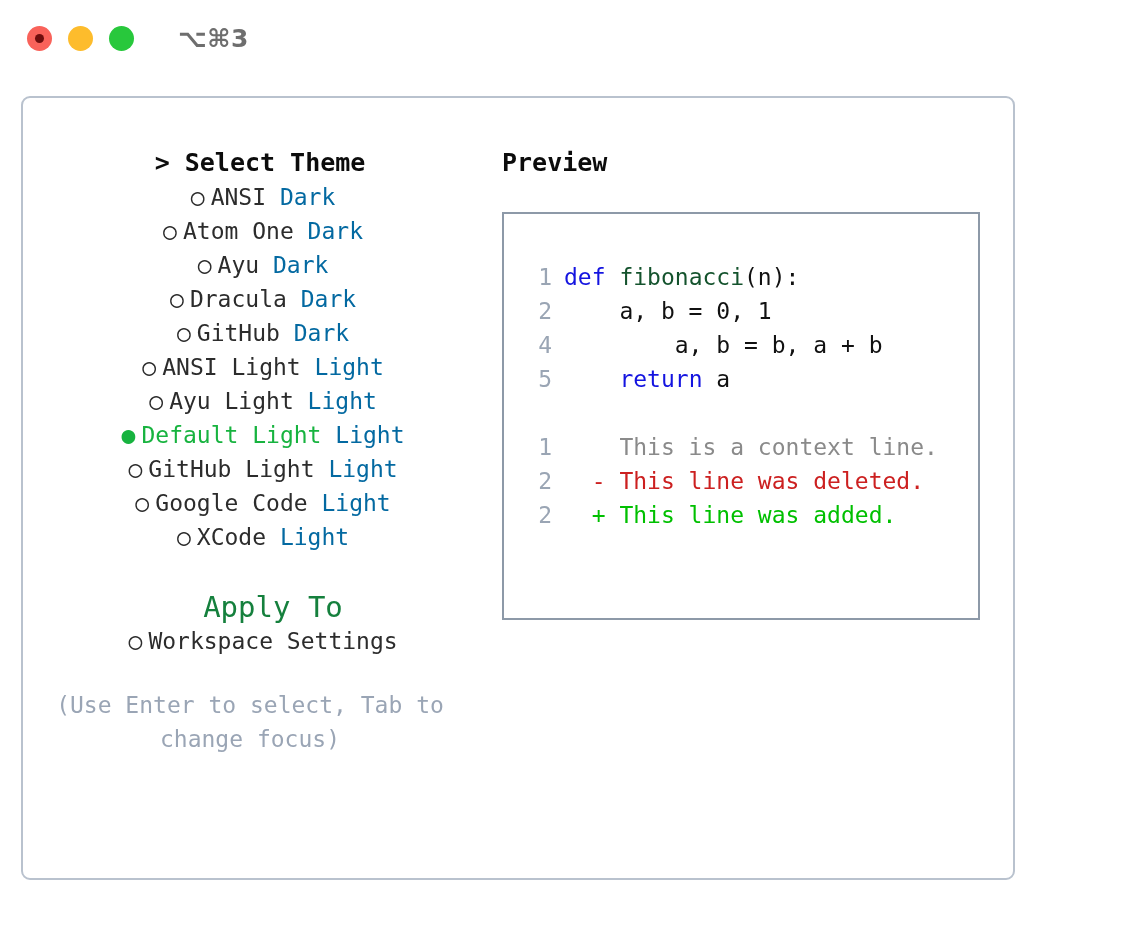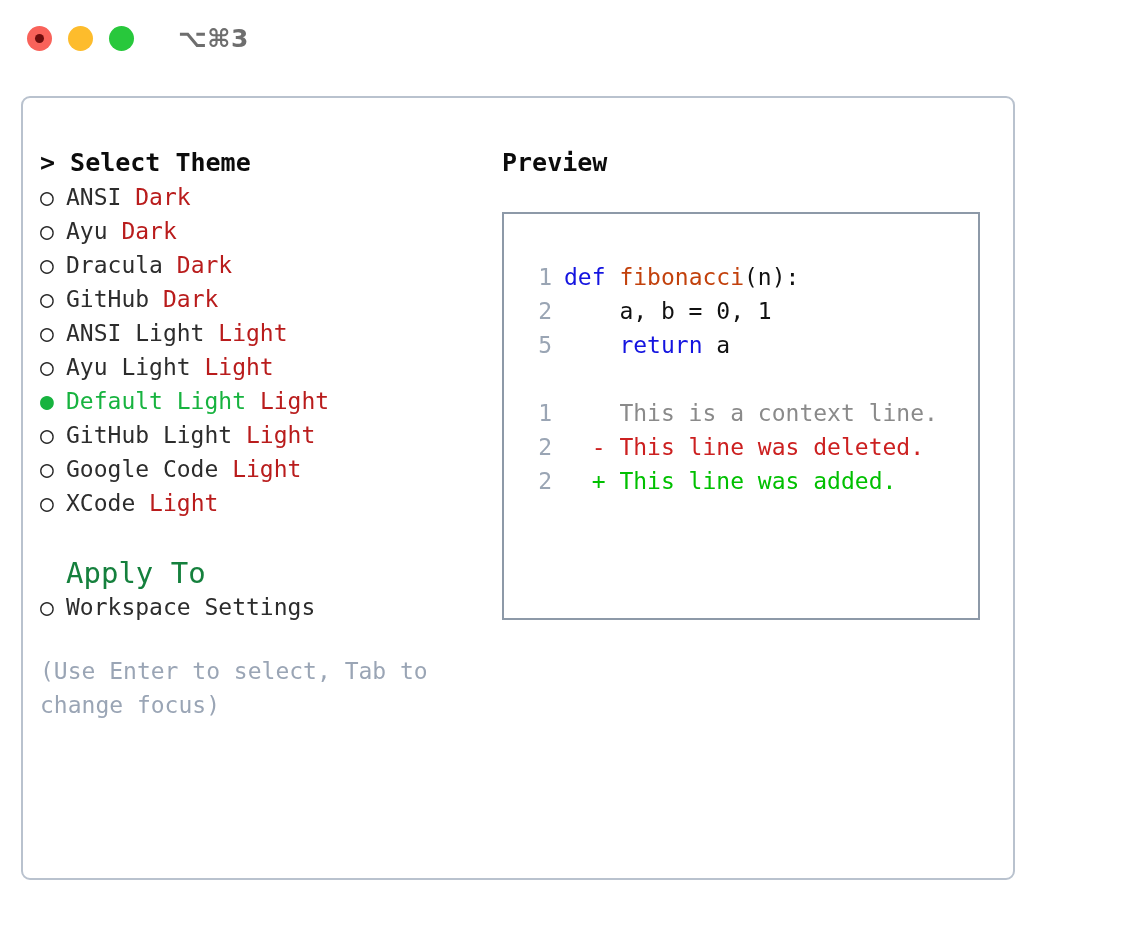--- a/index.html
+++ b/index.html
@@ -79,20 +79,21 @@
     position: relative;
     width: 100%;
     height: 100%;
   }
   
   .left-col {
     position: absolute;
     left: 17px;
     top: 48px;
     width: 440px;
+    text-align: center;
   }
   .heading {
     font-size: 25px;
     font-weight: bold;
     color: #0c0c0c;
     line-height: 34px;
     white-space: pre;
   }
   .opt {
     font-size: 23px;
@@ -101,21 +102,21 @@
     white-space: pre;
     display: block;
   }
   .bullet {
     display: inline-block;
     width: 26px;
   }
   .opt.selected { color: #17b33f; }
   .opt.selected .bullet { color: #17b33f; }
   .tag {
-    color: #b91c1c;
+    color: #0369a1;
   }
   .section-gap { height: 36px; }
   .apply-heading {
     font-size: 29px;
     line-height: 34px;
     color: #15803d;
     white-space: pre;
     padding-left: 26px;
   }
   .hint {
@@ -155,21 +156,21 @@
     color: #111111;
   }
   .ln {
     display: inline-block;
     width: 30px;
     text-align: right;
     color: #9aa5b4;
     margin-right: 12px;
   }
   .kw   { color: #1414e0; }
-  .fn   { color: #c2410c; }
+  .fn   { color: #14532d; }
   .plain{ color: #111111; }
   .blank-row { height: 34px; }
   .diff-ctx { color: #8a8a8a; }
   .diff-del { color: #cc2020; text-align: right; }
   .diff-add { color: #00c000; }
 </style>
 </head>
 <body>
 
 <div class="window">
@@ -183,20 +184,21 @@
     <div class="shortcut">⌥⌘3</div>
   </div>
 
   <div class="panel">
     <div class="panel-inner">
 
       <div class="left-col">
         <div class="heading">&gt; Select Theme</div>
         <div id="theme-list">
             <div class="opt"><span class="bullet">○</span><span>ANSI </span><span class="tag">Dark</span></div>
+            <div class="opt"><span class="bullet">○</span><span>Atom One </span><span class="tag">Dark</span></div>
             <div class="opt"><span class="bullet">○</span><span>Ayu </span><span class="tag">Dark</span></div>
             <div class="opt"><span class="bullet">○</span><span>Dracula </span><span class="tag">Dark</span></div>
             <div class="opt"><span class="bullet">○</span><span>GitHub </span><span class="tag">Dark</span></div>
             <div class="opt"><span class="bullet">○</span><span>ANSI Light </span><span class="tag">Light</span></div>
             <div class="opt"><span class="bullet">○</span><span>Ayu Light </span><span class="tag">Light</span></div>
             <div class="opt selected"><span class="bullet">●</span><span>Default Light </span><span class="tag">Light</span></div>
             <div class="opt"><span class="bullet">○</span><span>GitHub Light </span><span class="tag">Light</span></div>
             <div class="opt"><span class="bullet">○</span><span>Google Code </span><span class="tag">Light</span></div>
             <div class="opt"><span class="bullet">○</span><span>XCode </span><span class="tag">Light</span></div>
           </div>
@@ -207,20 +209,21 @@
           </div>
         <div class="hint">(Use Enter to select, Tab to change focus)</div>
       </div>
 
       <div class="right-col">
         <div class="preview-title">Preview</div>
         <div class="preview-box">
           <div id="code-sample">
               <div class="code-line"><span class="ln">1</span><span class="kw">def </span><span class="fn">fibonacci</span><span class="plain">(n):</span></div>
               <div class="code-line"><span class="ln">2</span><span class="plain">    a, b = 0, 1</span></div>
+              <div class="code-line"><span class="ln">4</span><span class="plain">        a, b = b, a + b</span></div>
               <div class="code-line"><span class="ln">5</span><span class="plain">    </span><span class="kw">return</span><span class="plain"> a</span></div>
             </div>
           <div class="blank-row"></div>
           <div id="diff-sample">
               <div class="code-line"><span class="ln">1</span><span class="diff-ctx">    This is a context line.</span></div>
               <div class="code-line"><span class="ln">2</span><span class="diff-del">  - This line was deleted.</span></div>
               <div class="code-line"><span class="ln">2</span><span class="diff-add">  + This line was added.</span></div>
             </div>
         </div>
       </div>

